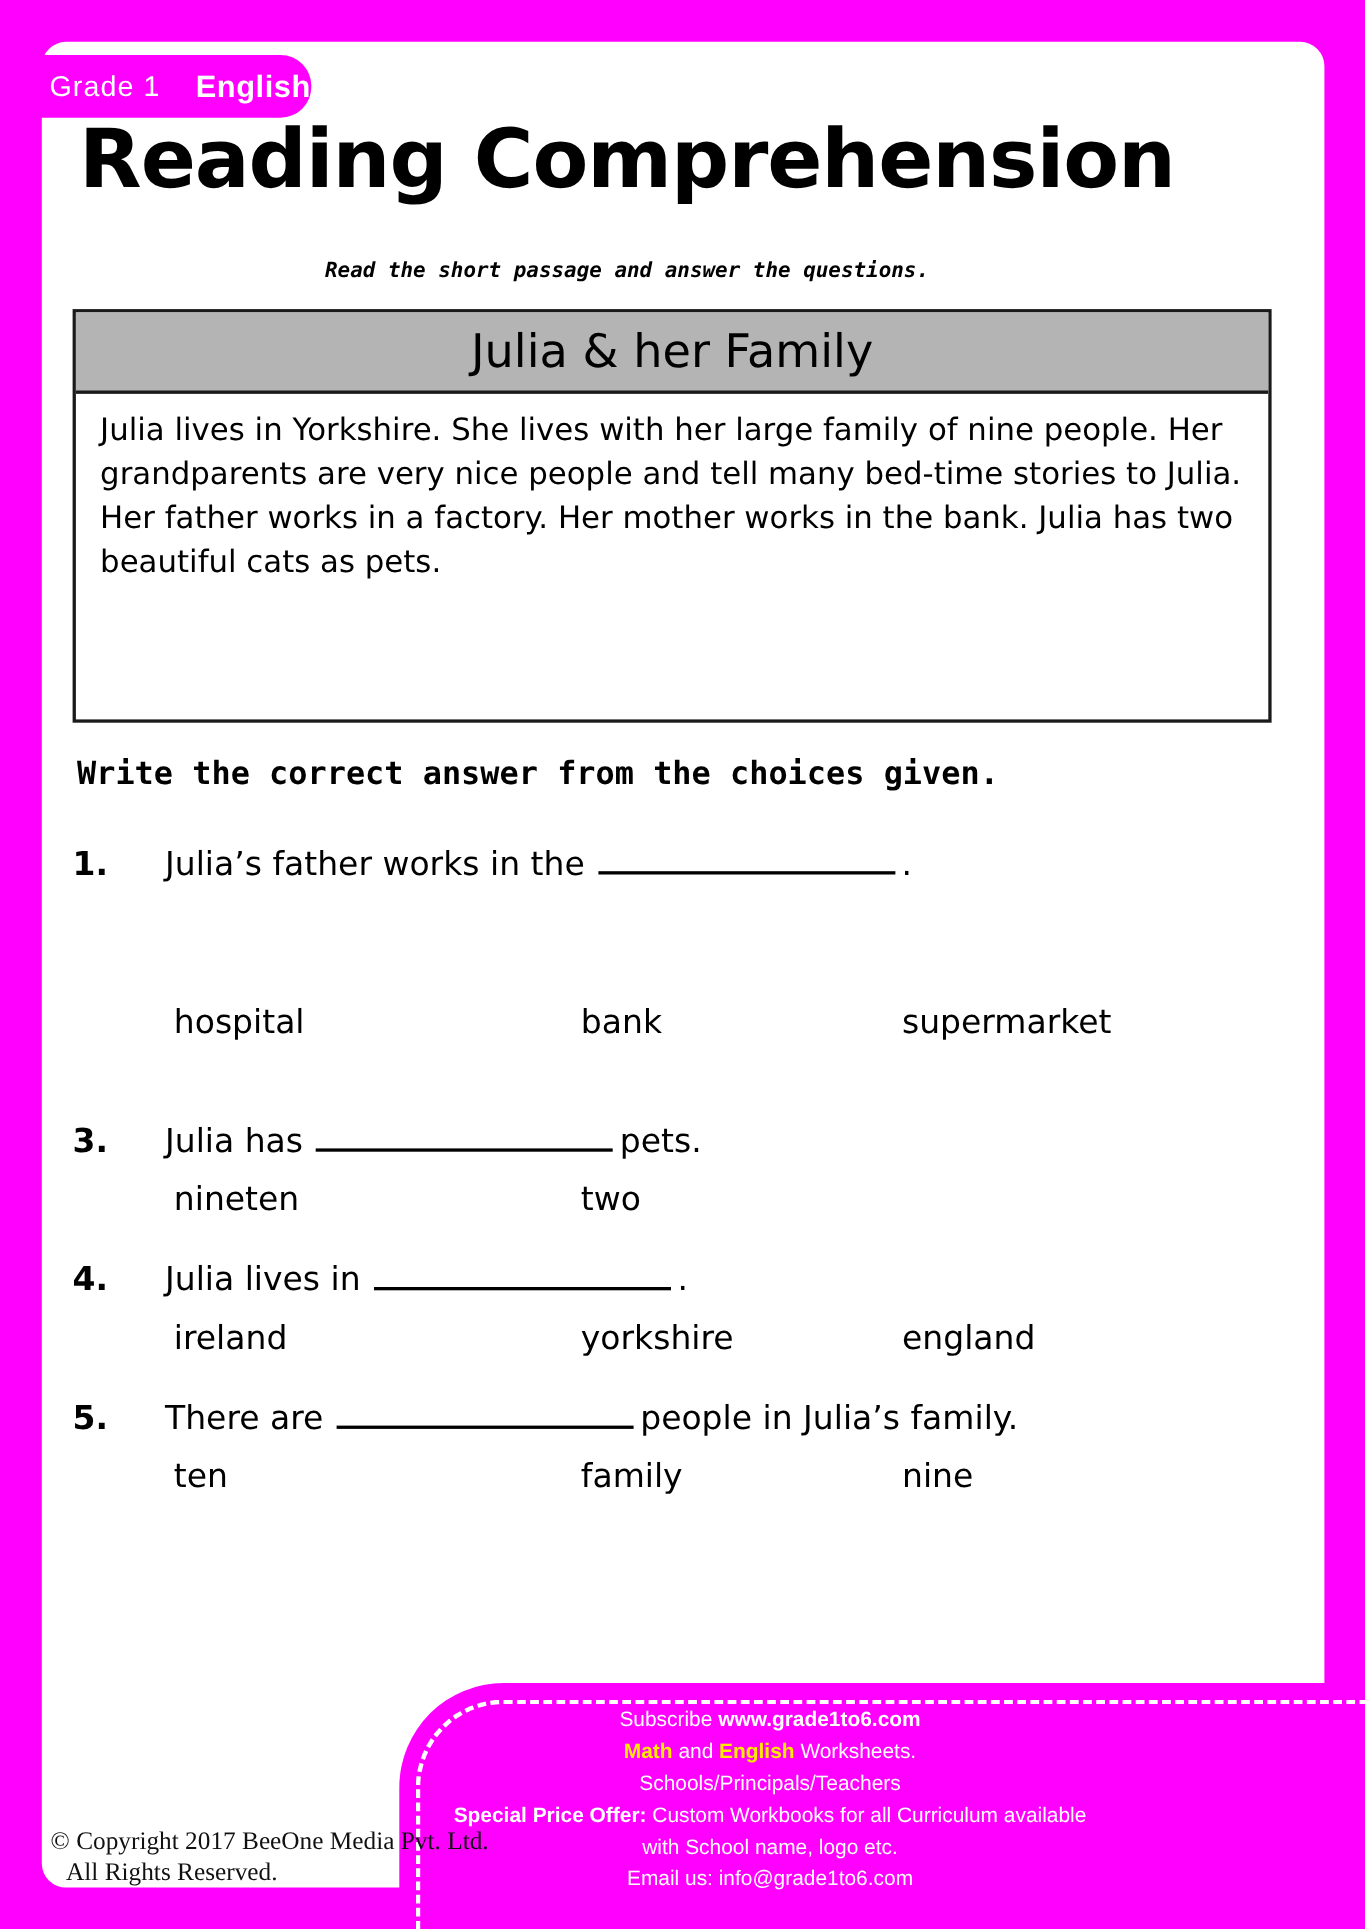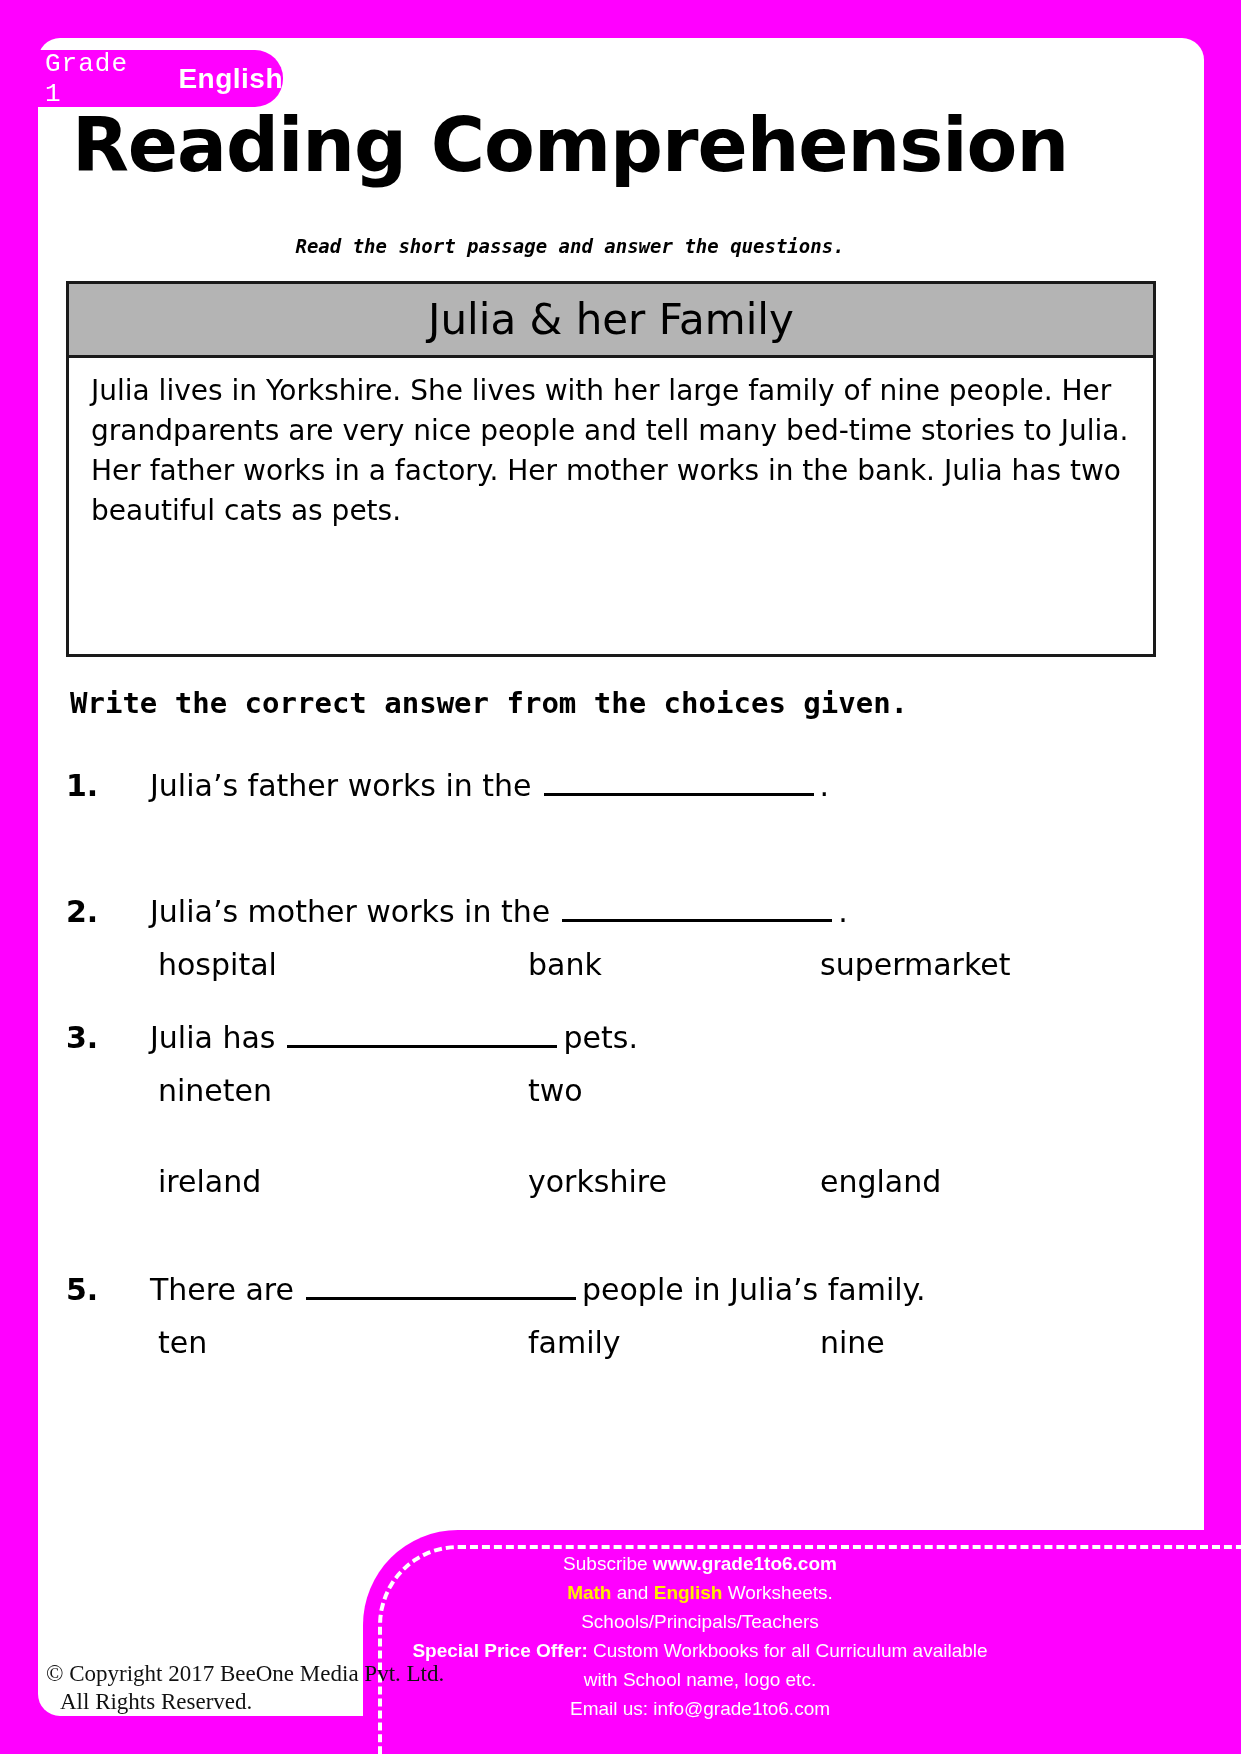--- a/index.html
+++ b/index.html
@@ -14,21 +14,21 @@
   .sheet{
     position:absolute;left:38px;top:38px;width:1166px;height:1678px;
     background:#ffffff;border-radius:22px;
   }
   .grade-tab{
     position:absolute;left:30px;top:50px;width:253px;height:57px;
     background:#FF00FF;border-radius:0 28px 28px 0;
     display:flex;align-items:center;padding-left:15px;box-sizing:border-box;gap:32px;
   }
   .grade-tab .grade{
-    font-family:Liberation Mono, monospace;font-size:26px;font-weight:400;color:#fff;letter-spacing:1px;
+    font-family:Liberation Sans, sans-serif;font-size:26px;font-weight:400;color:#fff;letter-spacing:1px;
   }
   .grade-tab .subject{
     font-family:"Liberation Sans", sans-serif;font-size:28px;font-weight:700;color:#fff;letter-spacing:0.5px;
   }
   .title{
     position:absolute;left:66px;top:102px;width:1008px;margin:0;
     text-align:center;font-size:74px;font-weight:700;letter-spacing:-1px;
     font-family:"DejaVu Sans", sans-serif;
   }
   .subtitle{
@@ -109,41 +109,41 @@
 
 <div class="instructions">Write the correct answer from the choices given.</div>
 
 <div class="q" style="top:768px">
   <div class="stem">
     <span class="qnum">1.</span><span>Julia’s father works in the</span><span class="blank"></span><span>.</span>
   </div>
 </div>
 
 <div class="q" style="top:894px">
-  <div class="stem">
-    <span class="qnum">2.</span><span>Julia’s mother works in the</span><span class="blank"></span><span>.</span>
-  </div>
   <div class="choices">
     <span class="c c0">hospital</span>
     <span class="c c1">bank</span>
     <span class="c c2">supermarket</span>
   </div>
 </div>
 
 <div class="q" style="top:1020px">
   <div class="stem">
     <span class="qnum">3.</span><span>Julia has</span><span class="blank"></span><span>pets.</span>
   </div>
   <div class="choices">
     <span class="c c0">nineten</span>
     <span class="c c1">two</span>
   </div>
 </div>
 
 <div class="q" style="top:1146px">
+  <div class="stem">
+    <span class="qnum">4.</span><span>Julia lives in</span><span class="blank"></span><span>.</span>
+  </div>
   <div class="choices">
     <span class="c c0">ireland</span>
     <span class="c c1">yorkshire</span>
     <span class="c c2">england</span>
   </div>
 </div>
 
 <div class="q" style="top:1272px">
   <div class="stem">
     <span class="qnum">5.</span><span>There are</span><span class="blank"></span><span>people in Julia’s family.</span>

